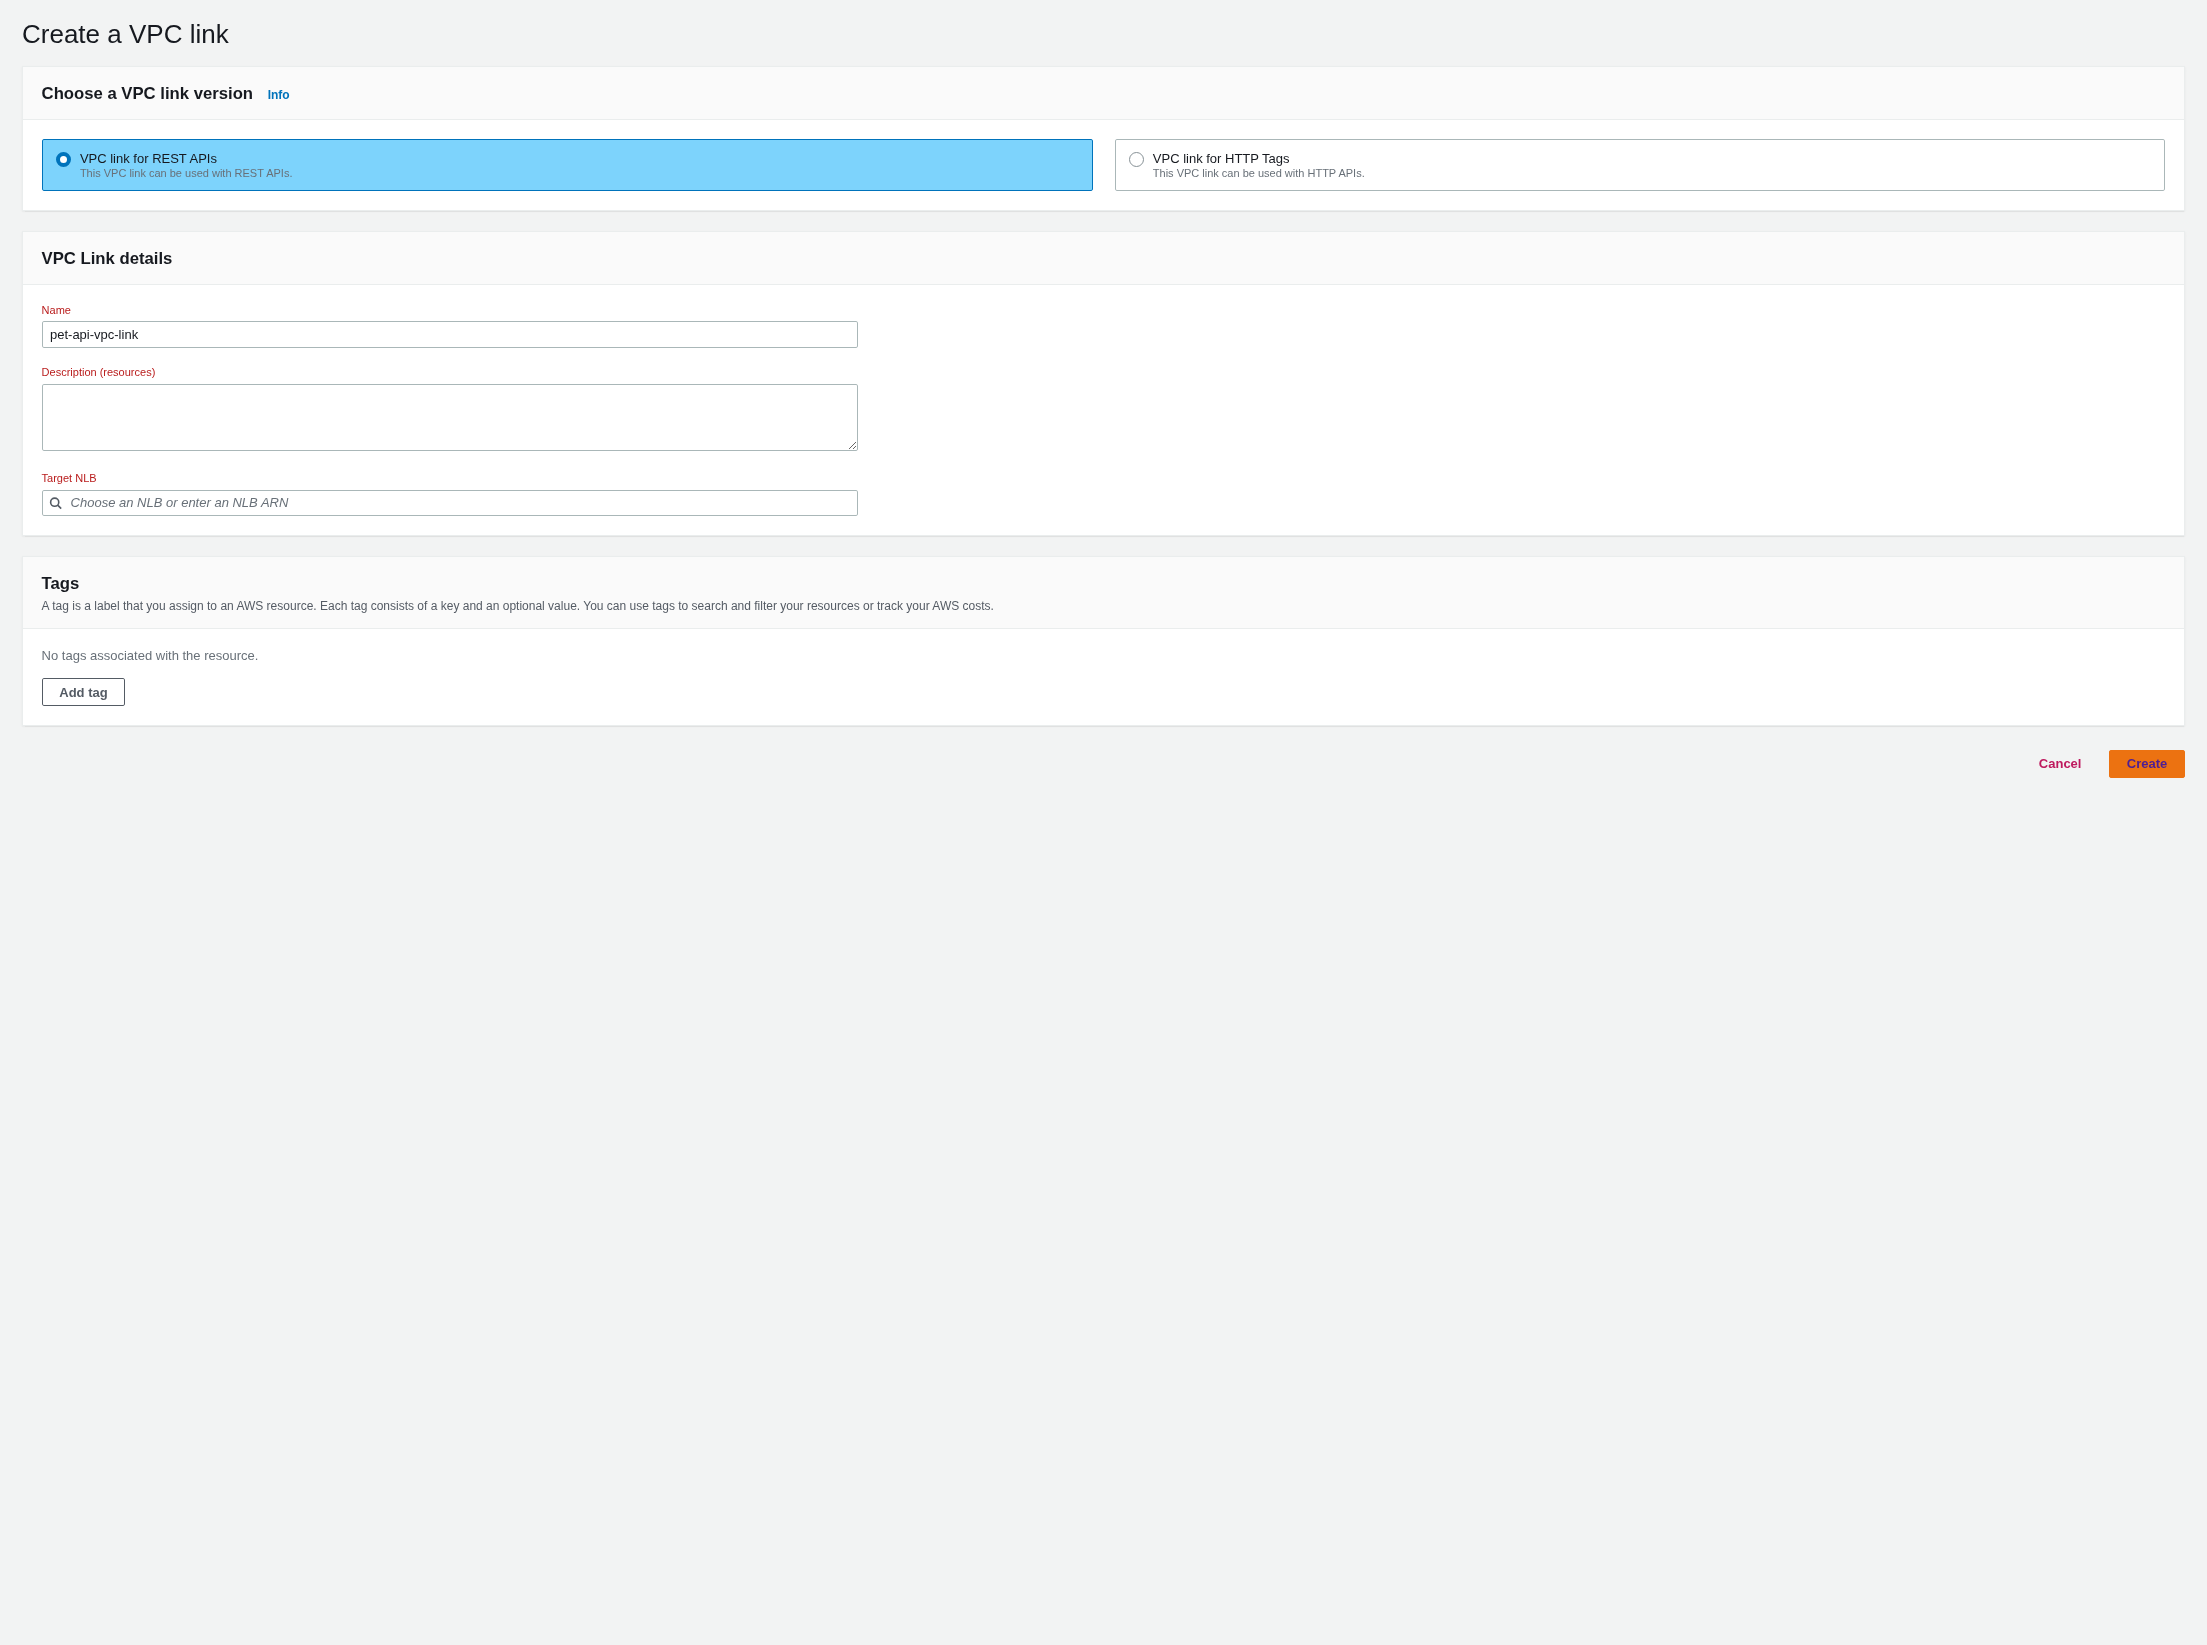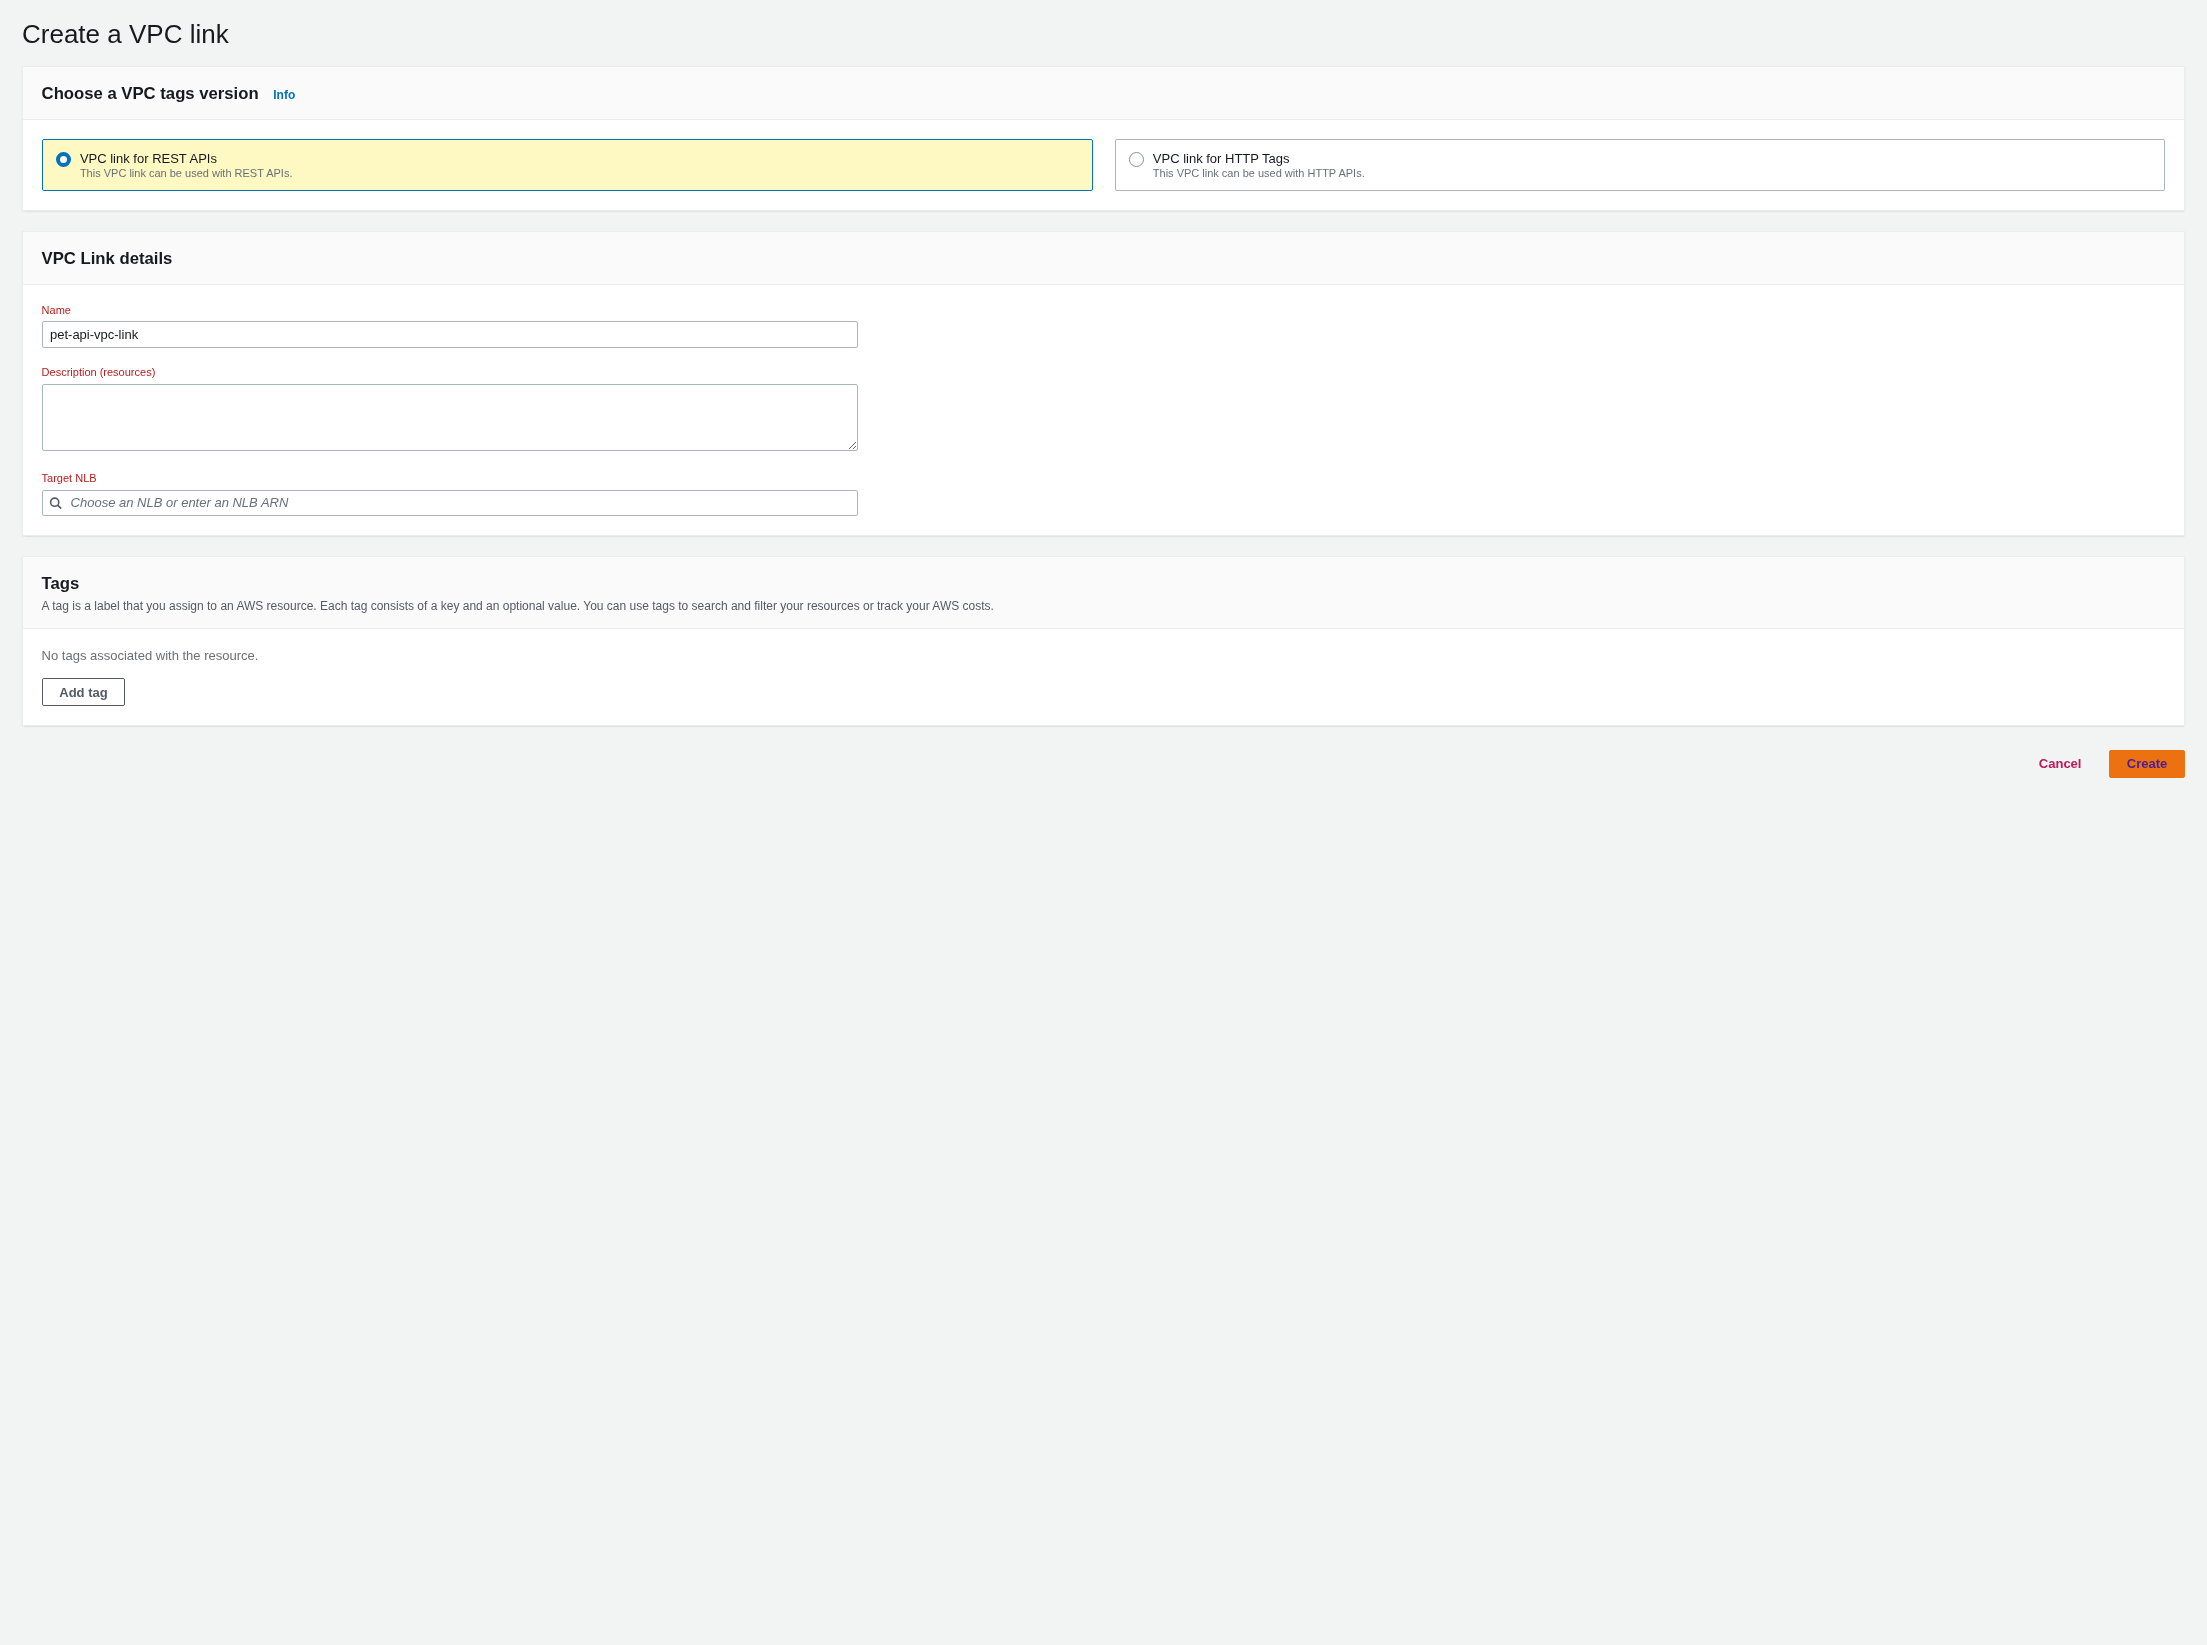--- a/index.html
+++ b/index.html
@@ -59,21 +59,21 @@
       border-radius: 1.9px;
       padding: 11px 13px;
       display: flex;
       align-items: flex-start;
       gap: 9.3px;
       cursor: pointer;
       background: #fff;
     }
     .tile.selected {
       border: 0.9px solid #0073bb;
-      background: #fef9c3;
+      background: #7dd3fc;
     }
     .tile-radio {
       width: 15px;
       height: 15px;
       border: 0.9px solid #879196;
       border-radius: 50%;
       margin-top: 1.9px;
       flex-shrink: 0;
       display: flex;
       align-items: center;
@@ -170,21 +170,21 @@
       padding: 3.7px 0 9.3px 0;
     }
   </style>
 </head>
 <body>
 
 <h1 class="page-title">Create a VPC link</h1>
 
 <div class="panel">
   <div class="panel-header">
-    <h2>Choose a VPC tags version</h2>
+    <h2>Choose a VPC link version</h2>
     <a class="info-link">Info</a>
   </div>
   <div class="panel-body">
     <div class="tile-row">
       <div class="tile selected">
         <div class="tile-radio"></div>
         <div class="tile-text">
           <div class="tile-title">VPC link for REST APIs</div>
           <div class="tile-desc">This VPC link can be used with REST APIs.</div>
         </div>

